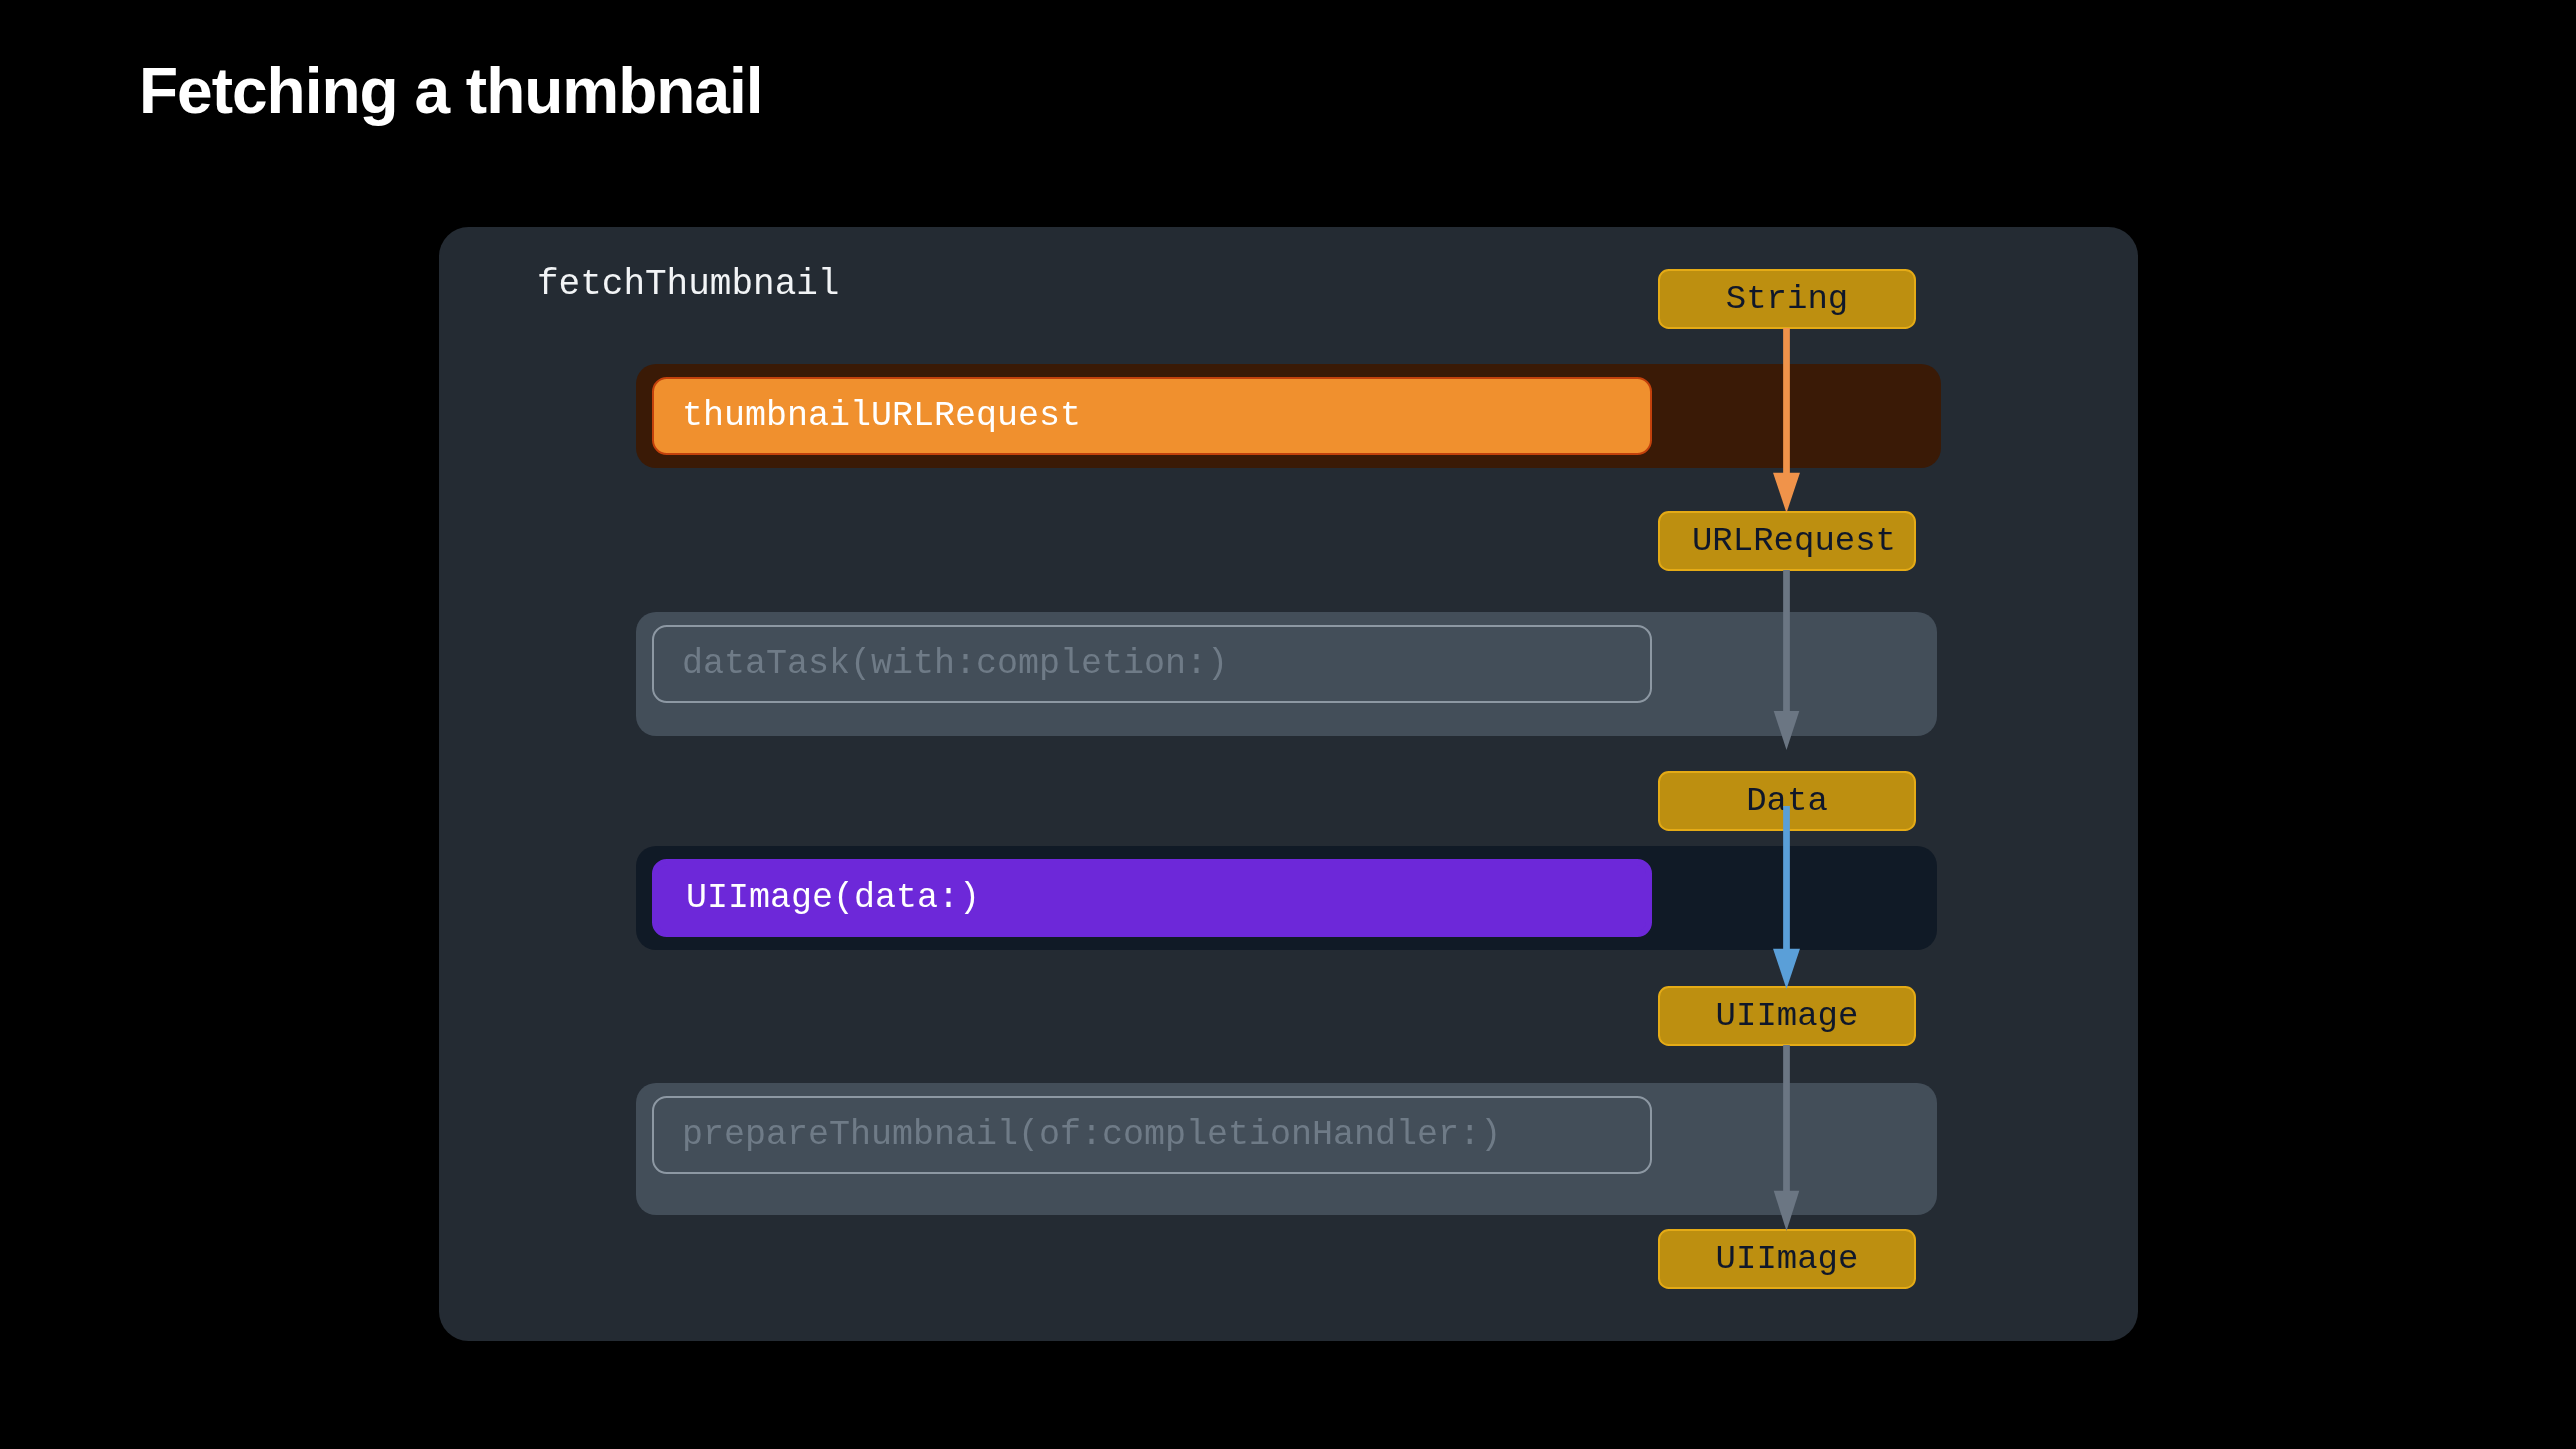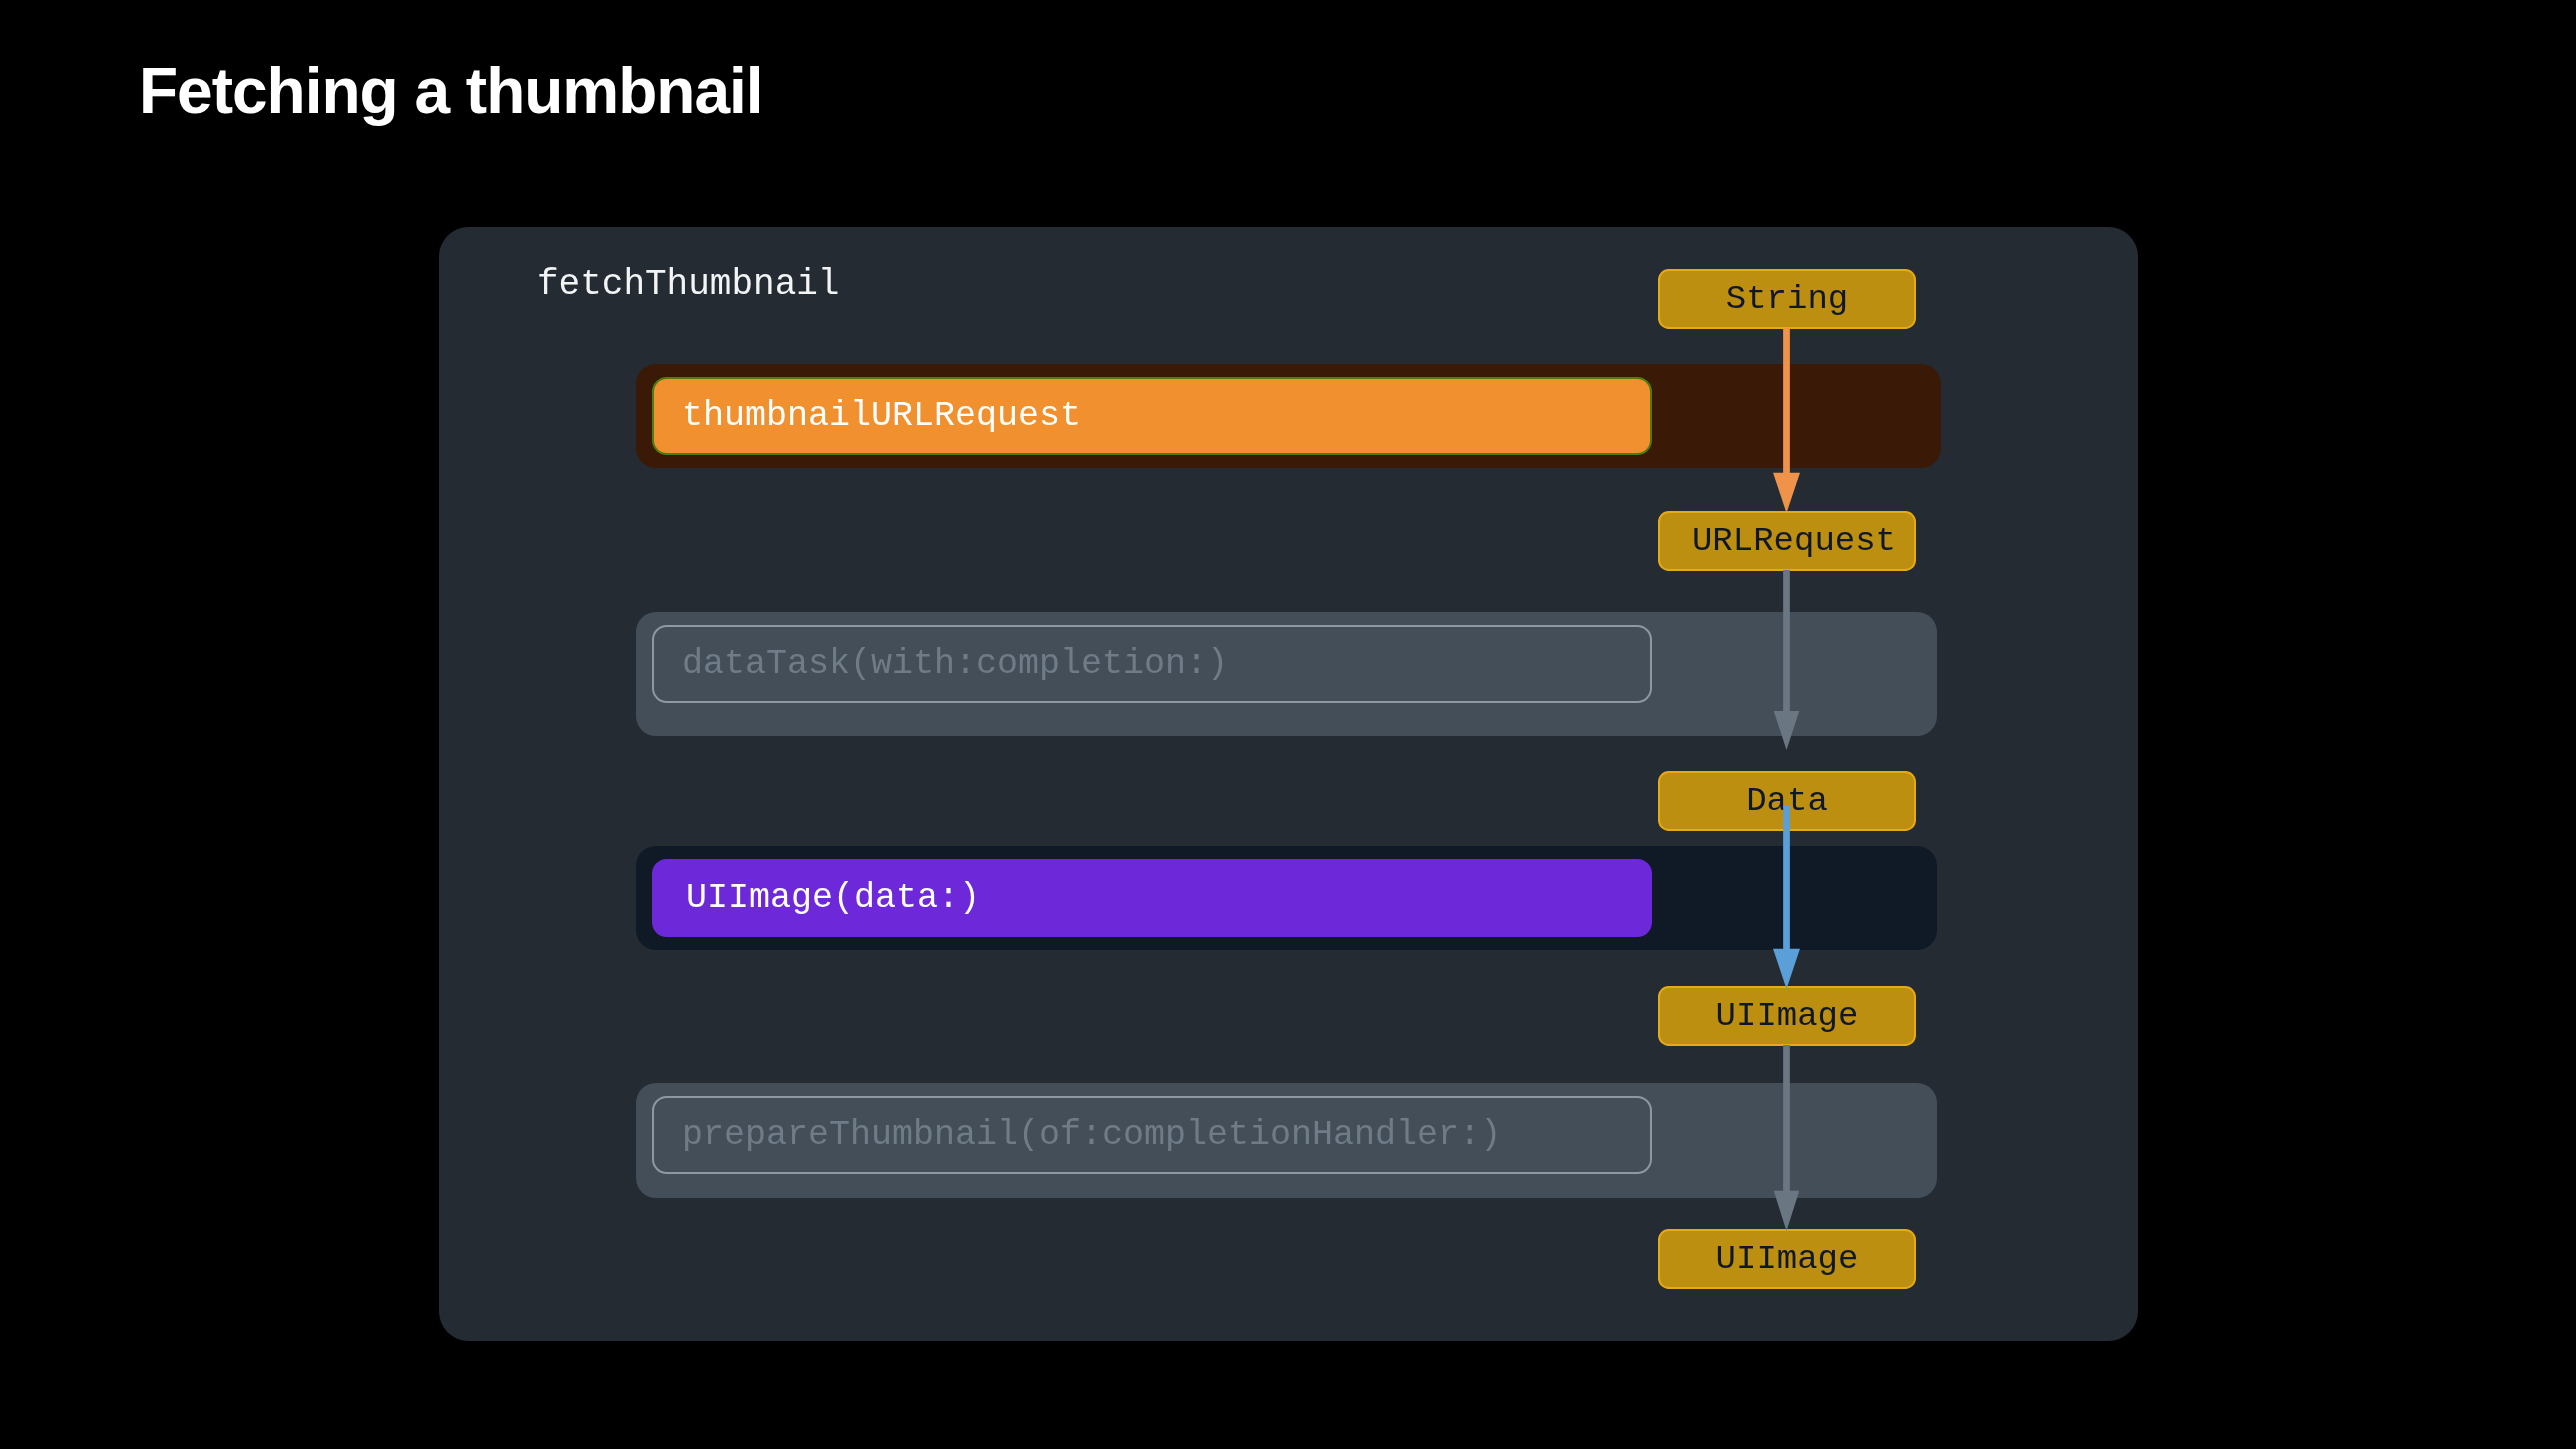--- a/index.html
+++ b/index.html
@@ -74,21 +74,21 @@
     height: 78px;
     width: 1000px;
     border-radius: 14.8px;
     display: flex;
     align-items: center;
     padding-left: 28px;
   }
 
   .step-pill.orange {
     background: #f0902e;
-    border: 2px solid #4d7c0f;
+    border: 2px solid #c2410c;
   }
   .step-pill.blue {
     background: #6d28d9;
     border: 6px solid #6d28d9;
   }
   .step-pill.ghost {
     background: transparent;
     border: 2px solid #8d98a3;
   }
 
@@ -100,21 +100,21 @@
     letter-spacing: 0px;
   }
   .step-pill.orange .step-label,
   .step-pill.blue   .step-label { color: #ffffff; }
   .step-pill.ghost  .step-label { color: #6f7b87; }
 
   
   #row-thumbnail-url-request { top: 364px; width: 1305px; height: 104px; }
   #row-data-task            { top: 612px; width: 1301px; height: 124px; padding-left: 13px; }
   #row-ui-image-data        { top: 846px; width: 1301px; height: 104px; }
-  #row-prepare-thumbnail    { top: 1083px; width: 1301px; height: 115px; }
+  #row-prepare-thumbnail    { top: 1083px; width: 1301px; height: 132px; }
 
   
   .type-badge {
     position: absolute;
     left: 1658px;
     width: 258px;
     height: 60px;
     background: #bd8f10;
     border: 2.7px solid #e5ab16;
     border-radius: 10.7px;

